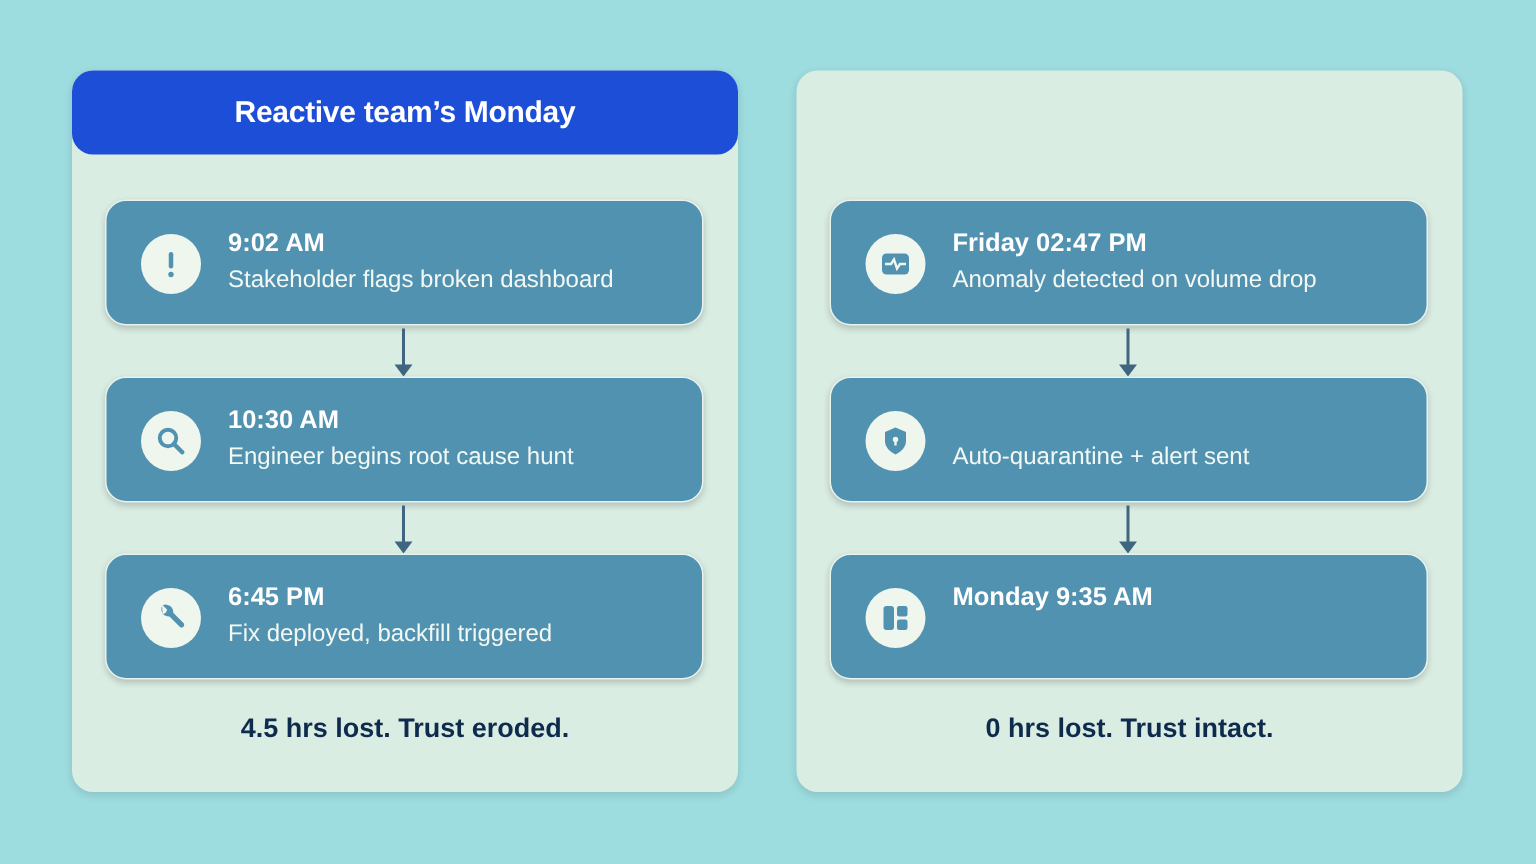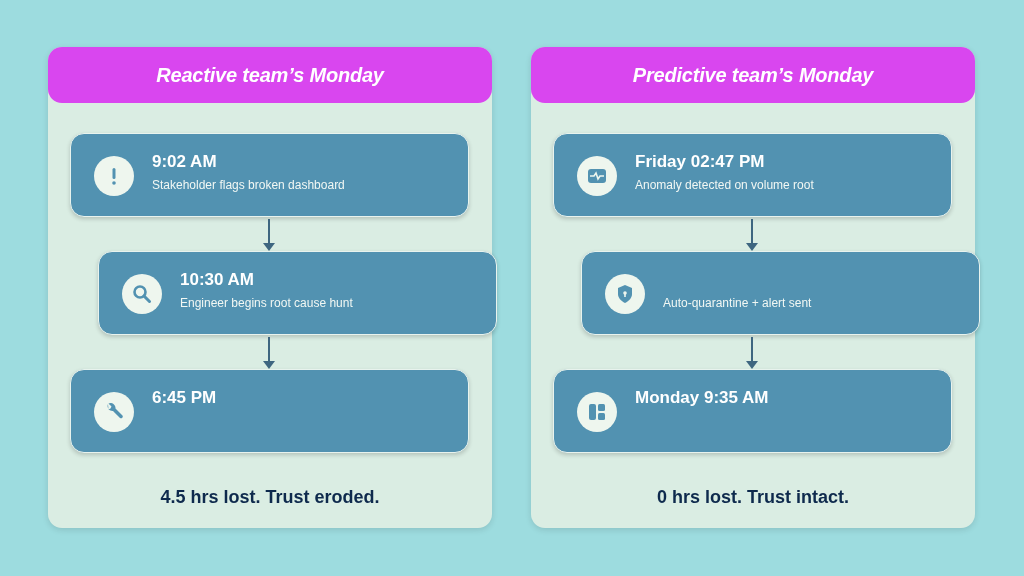--- a/index.html
+++ b/index.html
@@ -1,33 +1,33 @@
 <!DOCTYPE html>
 <html><head>
 <meta charset="utf-8">
 <style>
   html,body{margin:0;padding:0;}
   body{width:1024px;height:576px;background:#9ddcdf;position:relative;overflow:hidden;font-family:"Liberation Sans","DejaVu Sans",sans-serif;}
   .panel{position:absolute;top:47px;width:444px;height:481px;background:#daede3;border-radius:14px;box-shadow:0 2px 6px rgba(0,0,0,0.12);}
   .panel.left{left:48px;}
   .panel.right{left:531px;}
-  .panel-header{height:56px;background:#d946ef;border-radius:14px;color:#fff;font-weight:bold;font-size:20px;display:flex;align-items:center;justify-content:center;letter-spacing:-0.2px;font-style:italic;}
+  .panel-header{height:56px;background:#1d4ed8;border-radius:14px;color:#fff;font-weight:bold;font-size:20px;display:flex;align-items:center;justify-content:center;letter-spacing:-0.2px;}
   .card{position:absolute;left:22px;width:399px;height:84px;background:#5292b1;border-radius:14px;box-shadow:0 2px 4px rgba(0,0,0,0.18);border:1px solid #e8f3ee;box-sizing:border-box;}
   .card.c1{top:86px;}
-  .card.c2{top:204px;margin-left:28px;}
+  .card.c2{top:204px;}
   .card.c3{top:322px;}
   .icon{position:absolute;left:23px;top:22px;width:40px;height:40px;border-radius:50%;background:#eef6ee;display:flex;align-items:center;justify-content:center;}
   .icon svg{width:24px;height:24px;}
   .time{position:absolute;left:81px;top:18px;color:#fff;font-weight:bold;font-size:17px;}
-  .desc{position:absolute;left:81px;top:44px;color:#f2f8f4;font-size:12px;}
+  .desc{position:absolute;left:81px;top:44px;color:#f2f8f4;font-size:16px;}
   .arrow{position:absolute;left:220px;width:2px;height:30px;background:#3e6680;}
   .arrow:after{content:"";position:absolute;left:-5px;bottom:-2px;border-left:6px solid transparent;border-right:6px solid transparent;border-top:8px solid #3e6680;}
   .arrow.a1{top:172px;}
   .arrow.a2{top:290px;}
-  .summary{position:absolute;top:428px;left:0;width:100%;text-align:center;color:#0e2a4d;font-weight:bold;font-size:18px;margin-top:12px;}
+  .summary{position:absolute;top:428px;left:0;width:100%;text-align:center;color:#0e2a4d;font-weight:bold;font-size:18px;}
 </style>
 </head>
 <body>
 
 <div class="panel left">
   <div class="panel-header">Reactive team’s Monday</div>
   <div class="card c1">
     <div class="icon">
       <svg viewBox="0 0 24 24">
           <rect x="10.5" y="4" width="3" height="11" rx="1.5" fill="#5292b1"></rect>
@@ -49,35 +49,35 @@
     <div class="desc">Engineer begins root cause hunt</div>
   </div>
   <div class="arrow a2"></div>
   <div class="card c3">
     <div class="icon">
       <svg viewBox="0 0 24 24">
           <path d="M6 4 a5 5 0 0 0 5 7 l7 7 a1.8 1.8 0 0 0 2.5 -2.5 l-7 -7 a5 5 0 0 0 -7 -5 l3 3 -1 2 -2 1 z" fill="#5292b1"></path>
         </svg>
     </div>
     <div class="time">6:45 PM</div>
+    <div class="desc">Fix deployed, backfill triggered</div>
   </div>
   <div class="summary">4.5 hrs lost. Trust eroded.</div>
 </div>
 
 <div class="panel right">
-  <div class="panel-header">Predictive team’s Monday</div>
   <div class="card c1">
     <div class="icon">
       <svg viewBox="0 0 24 24">
           <rect x="3" y="5" width="18" height="14" rx="3" fill="#5292b1"></rect>
           <polyline points="5,12 9,12 11,9 13,15 15,12 19,12" fill="none" stroke="#eef6ee" stroke-width="1.6"></polyline>
         </svg>
     </div>
     <div class="time">Friday 02:47 PM</div>
-    <div class="desc">Anomaly detected on volume root</div>
+    <div class="desc">Anomaly detected on volume drop</div>
   </div>
   <div class="arrow a1"></div>
   <div class="card c2">
     <div class="icon">
       <svg viewBox="0 0 24 24">
           <path d="M12 3 L19 6 V12 C19 16 16 19 12 21 C8 19 5 16 5 12 V6 Z" fill="#5292b1"></path>
           <circle cx="12" cy="11" r="1.8" fill="#eef6ee"></circle>
           <rect x="11.2" y="11.5" width="1.6" height="3.5" fill="#eef6ee"></rect>
         </svg>
     </div>

